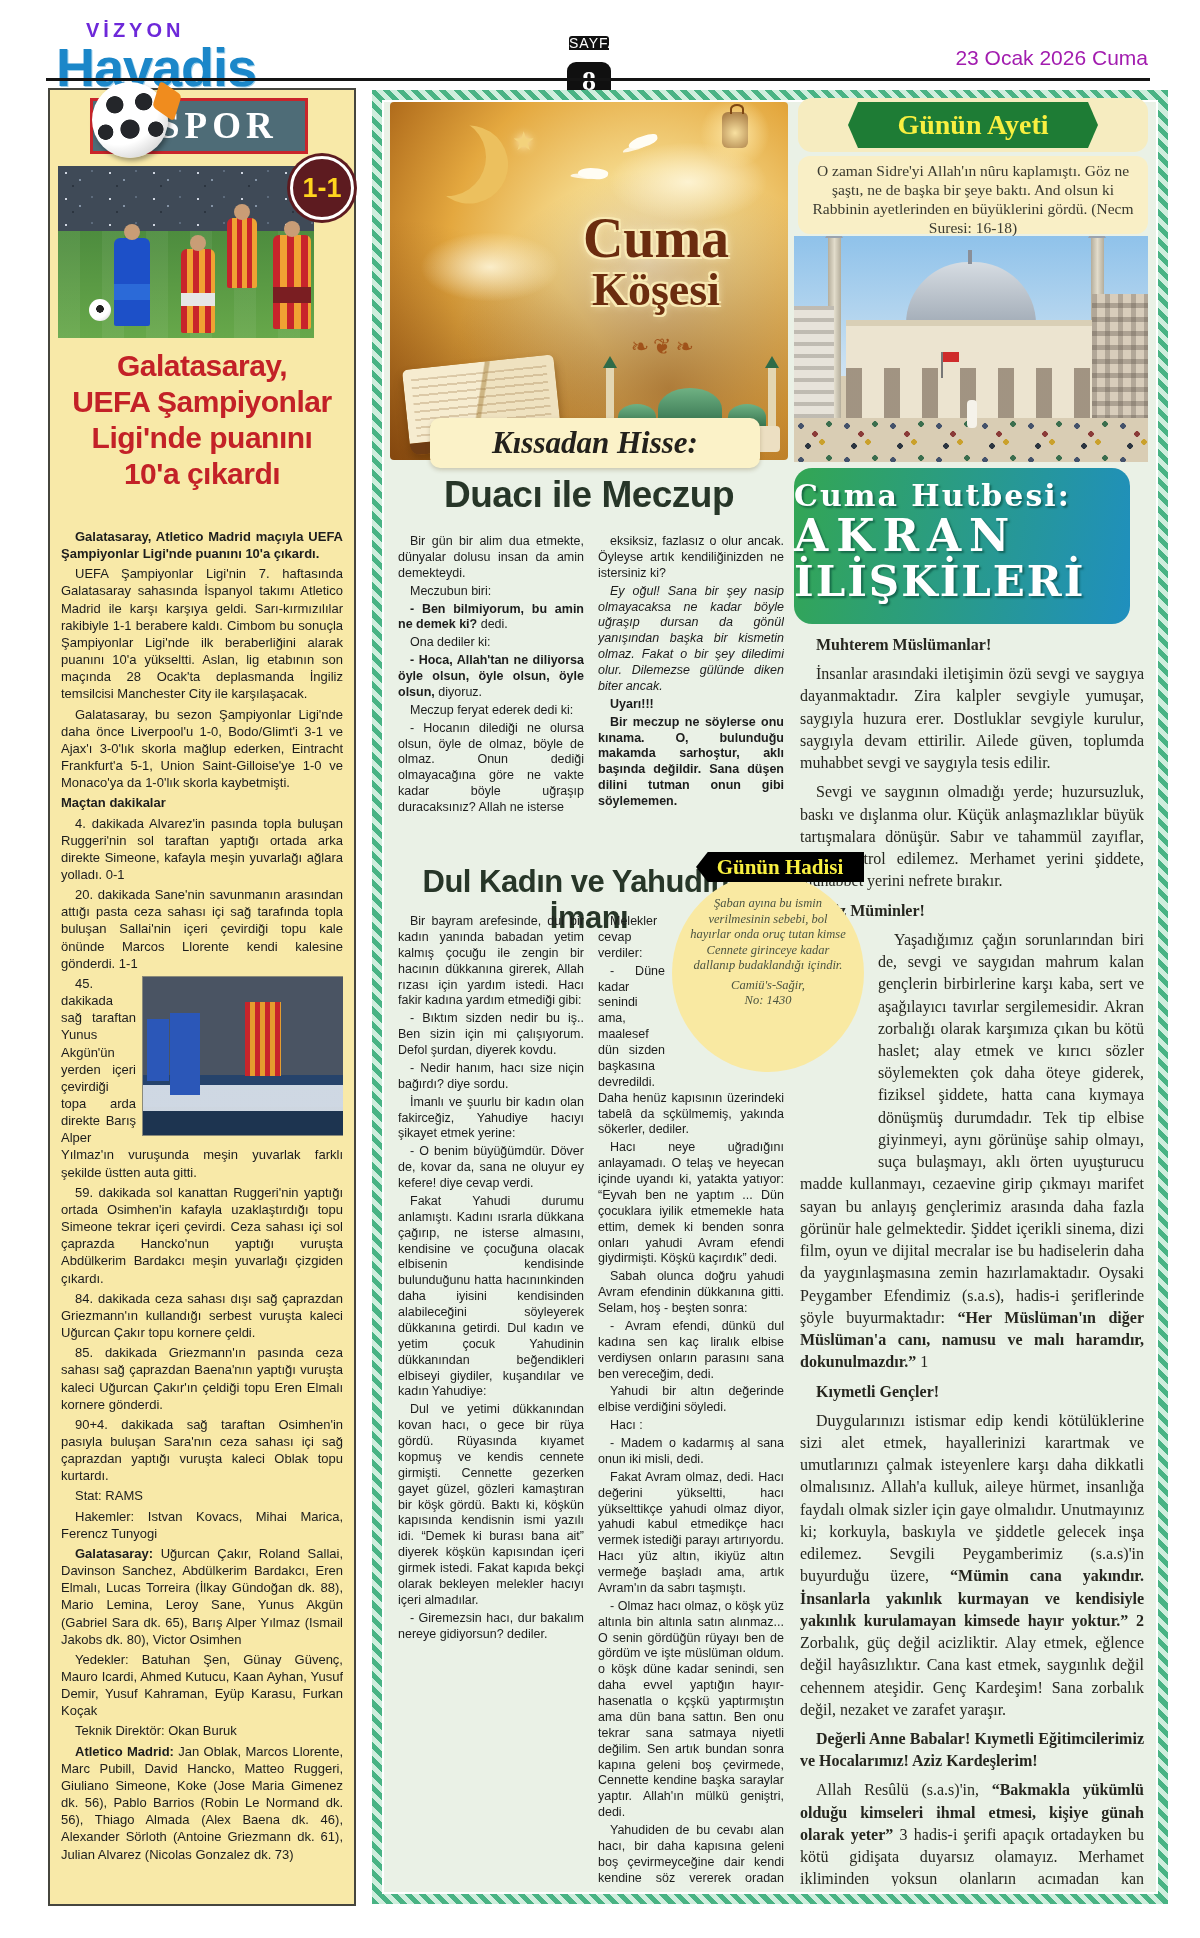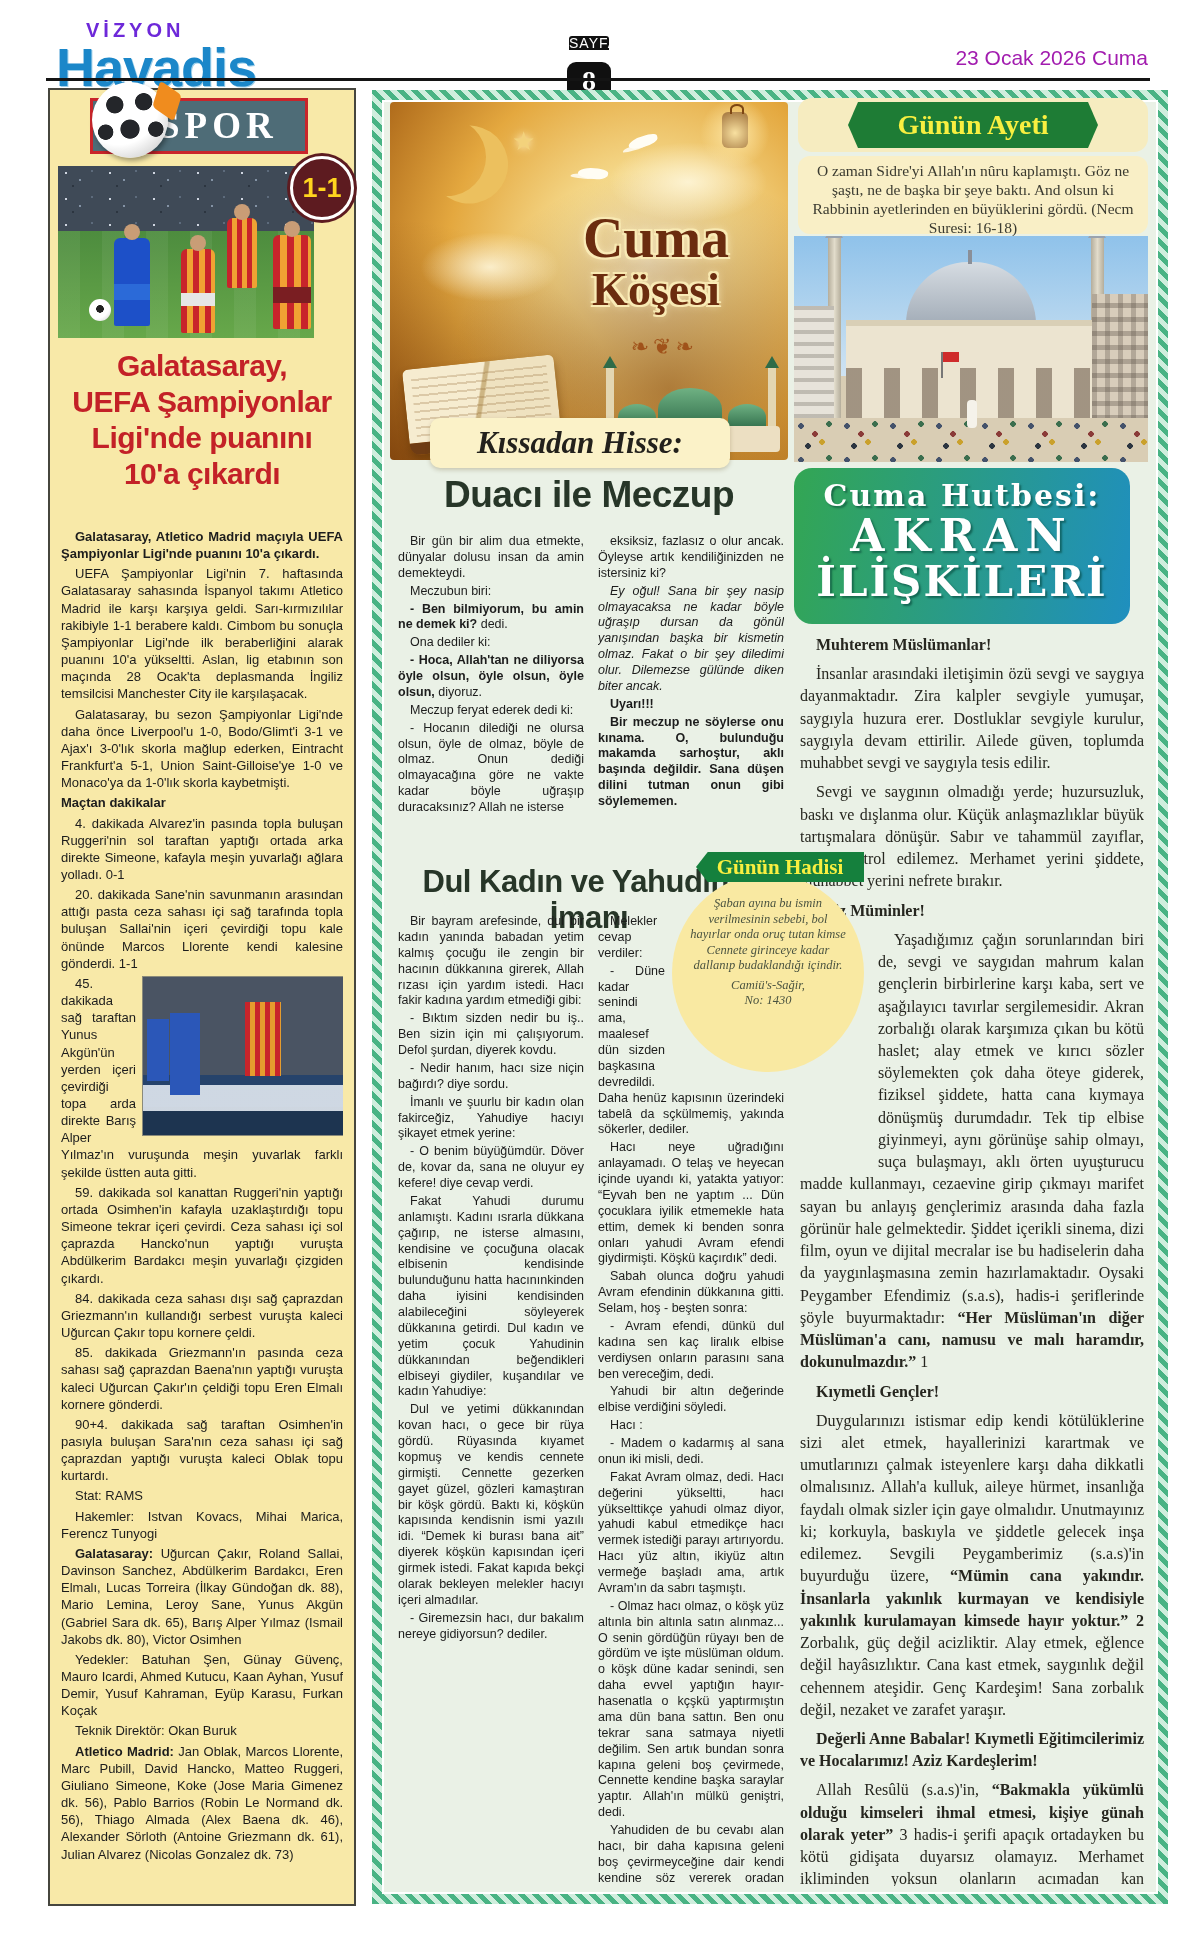--- a/index.html
+++ b/index.html
@@ -127,36 +127,36 @@
   .mm-d3{right:14px;bottom:22px;width:38px;height:26px;}
   .mm-min{position:absolute;width:8px;height:64px;bottom:22px;background:#e3d6b2;}
   .mm-min::after{content:"";position:absolute;left:-3px;top:-10px;border-left:7px solid transparent;
         border-right:7px solid transparent;border-bottom:12px solid #2e6b48;}
   .lantern{position:absolute;right:40px;top:10px;width:26px;height:36px;background:#7e4612;border-radius:6px;}
   .lantern::before{content:"";position:absolute;left:-22px;top:-14px;width:70px;height:70px;
         background:radial-gradient(rgba(255,233,168,.95),rgba(255,233,168,0) 70%);}
   .lantern::after{content:"";position:absolute;left:8px;top:-8px;width:10px;height:8px;border:2px solid #7e4612;
         border-radius:50% 50% 0 0;border-bottom:none;}
 
-  .kissadan{position:absolute;left:430px;top:418px;width:300px;height:50px;background:#fbf2c8;border-radius:10px;
+  .kissadan{position:absolute;left:430px;top:418px;width:330px;height:50px;background:#fbf2c8;border-radius:10px;
         box-shadow:0 2px 4px rgba(90,70,20,.25);text-align:center;line-height:50px;
         font-family:"Liberation Serif",serif;font-style:italic;font-weight:bold;font-size:31px;color:#23211c;}
   .story-title{position:absolute;left:390px;width:398px;text-align:center;font-weight:bold;color:#273628;letter-spacing:-0.5px;}
   .t-duaci{top:474px;font-size:37px;}
   .t-dulk{top:864px;font-size:31px;}
   .cols{position:absolute;display:flex;gap:14px;}
   .cols .col{width:186px;font-size:12.5px;line-height:1.27;text-align:justify;overflow:hidden;}
   .cols .col p{margin:0 0 2px;text-indent:12px;}
   .c-duaci{left:398px;top:534px;width:386px;height:330px;}
   .c-dulk{left:398px;top:914px;width:386px;height:968px;}
   span.b{font-weight:bold;} span.i{font-style:italic;}
   p.hd{text-indent:0;font-weight:bold;}
 
   
-  .hadis-banner{position:absolute;left:696px;top:852px;width:168px;height:30px;background:#15803d;z-index:7;
+  .hadis-banner{position:absolute;left:696px;top:852px;width:168px;height:30px;background:#000000;z-index:7;
         clip-path:polygon(7% 0,100% 0,100% 100%,7% 100%,0 50%);
         color:#f8ef40;font-family:"Liberation Serif",serif;font-weight:bold;font-size:21px;
         text-align:center;line-height:30px;}
   .hadis-bubble{position:absolute;left:672px;top:874px;width:192px;height:198px;border-radius:50%;
         background:#f9e9a2;z-index:6;box-sizing:border-box;padding:22px 18px 0;text-align:center;
         font-family:"Liberation Serif",serif;font-style:italic;font-size:12.5px;line-height:1.24;color:#4a5340;}
   .hadis-src{display:block;margin-top:4px;white-space:pre-line;}
 
   
   .ayet-plate{position:absolute;left:798px;top:98px;width:350px;height:54px;background:#f6ecc0;border-radius:14px;}
@@ -194,21 +194,21 @@
                          radial-gradient(circle 3px at 35px 6px,#3b6e4e 85%,transparent),
                          radial-gradient(circle 3px at 28px 24px,#caa12c 85%,transparent),
                          radial-gradient(circle 3px at 14px 28px,#2c3540 85%,transparent);
         background-size:46px 34px;}
   .mq-imam{position:absolute;left:49%;bottom:34px;width:10px;height:28px;background:#f5f2ea;border-radius:4px;}
   .mq-flag{position:absolute;left:42%;top:116px;width:16px;height:10px;background:#cf2b2b;}
   .mq-flag::before{content:"";position:absolute;left:-2px;top:0;width:2px;height:26px;background:#777;}
 
   
   .hutbe-badge{position:absolute;left:794px;top:468px;width:336px;height:156px;border-radius:18px;
-        background:linear-gradient(100deg,#33a653,#1f8fbf);text-align:center;color:#fff;
+        background:linear-gradient(100deg,#33a653,#1f8fbf);text-align:left;color:#fff;
         font-family:"DejaVu Serif","Liberation Serif",serif;font-weight:bold;
         text-shadow:2px 2px 2px rgba(0,60,50,.55);}
   .hutbe-kicker{display:block;margin-top:10px;font-size:30px;letter-spacing:2px;}
   .hutbe-l1{display:block;font-size:44px;letter-spacing:8px;line-height:1.05;}
   .hutbe-l2{display:block;font-size:42px;letter-spacing:2px;line-height:1.1;}
   .hutbe-text{position:absolute;left:800px;top:634px;width:344px;height:1252px;overflow:hidden;
         font-family:"Liberation Serif",serif;font-size:16px;line-height:1.39;text-align:justify;color:#26261f;}
   .hutbe-text p{margin:0 0 7px;text-indent:16px;}
   .hutbe-text p.hd{text-indent:16px;}
 </style>

